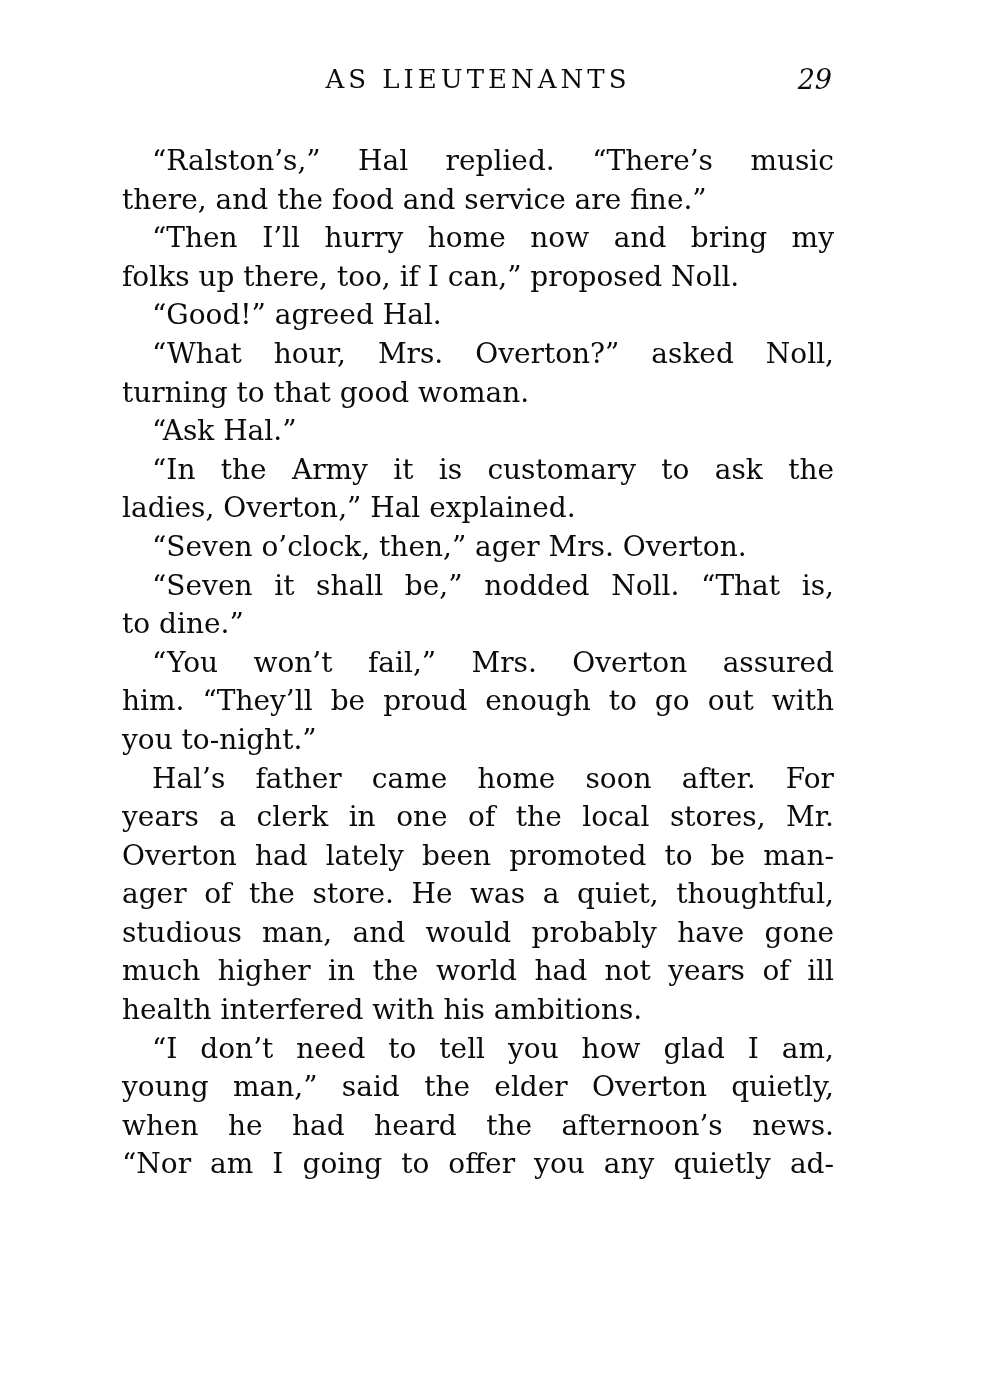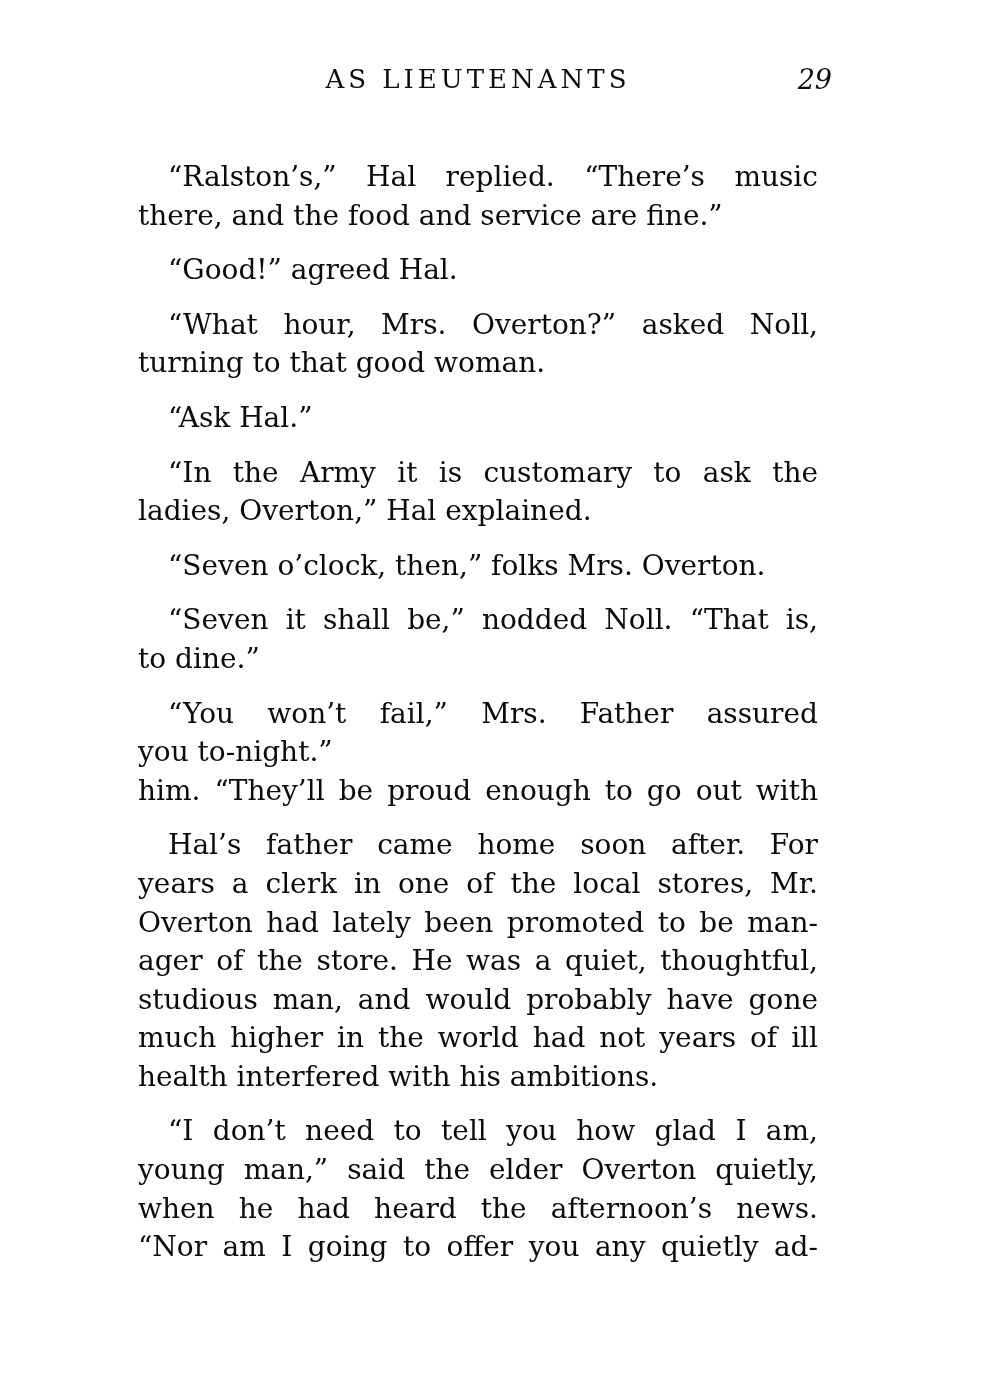--- a/index.html
+++ b/index.html
@@ -45,21 +45,21 @@
   }
   .page-body {
     position: absolute;
     top: 142px;
     left: 122px;
     width: 712px;
     font-size: 28px;
     line-height: 38.6px;
   }
   .paragraph {
-    margin: 16px;
+    margin: 0;
   }
   .line {
     text-align: left;
   }
   .line.just {
     text-align: justify;
     text-align-last: justify;
   }
   .line.ind {
     padding-left: 30px;
@@ -72,44 +72,48 @@
   <div class="page-header">
     <div class="running-head">AS LIEUTENANTS</div>
     <div class="page-number">29</div>
   </div>
   <div class="page-body">
       <div class="paragraph">
         <div class="line just ind">“Ralston’s,” Hal replied. “There’s music</div>
         <div class="line">there, and the food and service are fine.”</div>
       </div>
       <div class="paragraph">
+        <div class="line just ind">“Then I’ll hurry home now and bring my</div>
+        <div class="line">folks up there, too, if I can,” proposed Noll.</div>
+      </div>
+      <div class="paragraph">
         <div class="line ind">“Good!” agreed Hal.</div>
       </div>
       <div class="paragraph">
         <div class="line just ind">“What hour, Mrs. Overton?” asked Noll,</div>
         <div class="line">turning to that good woman.</div>
       </div>
       <div class="paragraph">
         <div class="line ind">“Ask Hal.”</div>
       </div>
       <div class="paragraph">
         <div class="line just ind">“In the Army it is customary to ask the</div>
         <div class="line">ladies, Overton,” Hal explained.</div>
       </div>
       <div class="paragraph">
-        <div class="line ind">“Seven o’clock, then,” folks Mrs. Overton.</div>
+        <div class="line ind">“Seven o’clock, then,” ager Mrs. Overton.</div>
       </div>
       <div class="paragraph">
         <div class="line just ind">“Seven it shall be,” nodded Noll. “That is,</div>
         <div class="line">to dine.”</div>
       </div>
       <div class="paragraph">
-        <div class="line just ind">“You won’t fail,” Mrs. Father assured</div>
+        <div class="line just ind">“You won’t fail,” Mrs. Overton assured</div>
+        <div class="line just">him. “They’ll be proud enough to go out with</div>
         <div class="line">you to-night.”</div>
-        <div class="line just">him. “They’ll be proud enough to go out with</div>
       </div>
       <div class="paragraph">
         <div class="line just ind">Hal’s father came home soon after. For</div>
         <div class="line just">years a clerk in one of the local stores, Mr.</div>
         <div class="line just">Overton had lately been promoted to be man-</div>
         <div class="line just">ager of the store. He was a quiet, thoughtful,</div>
         <div class="line just">studious man, and would probably have gone</div>
         <div class="line just">much higher in the world had not years of ill</div>
         <div class="line">health interfered with his ambitions.</div>
       </div>

